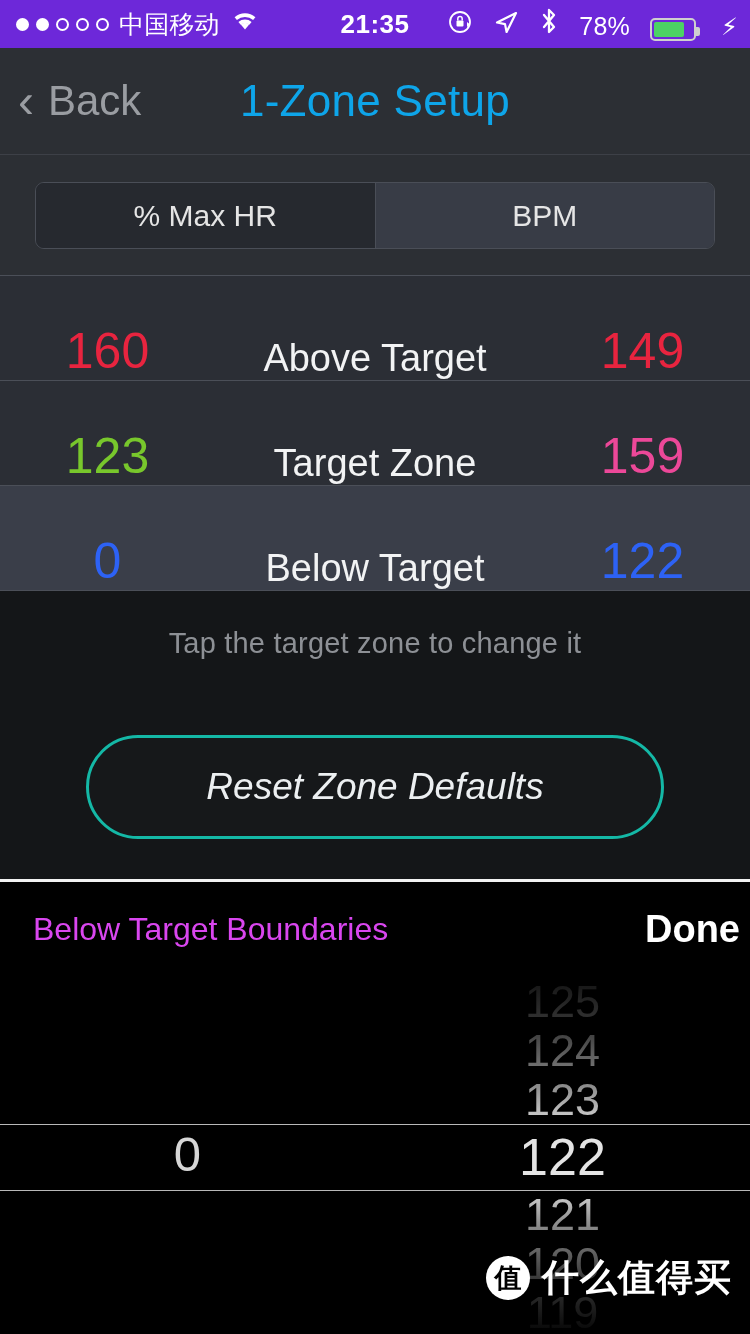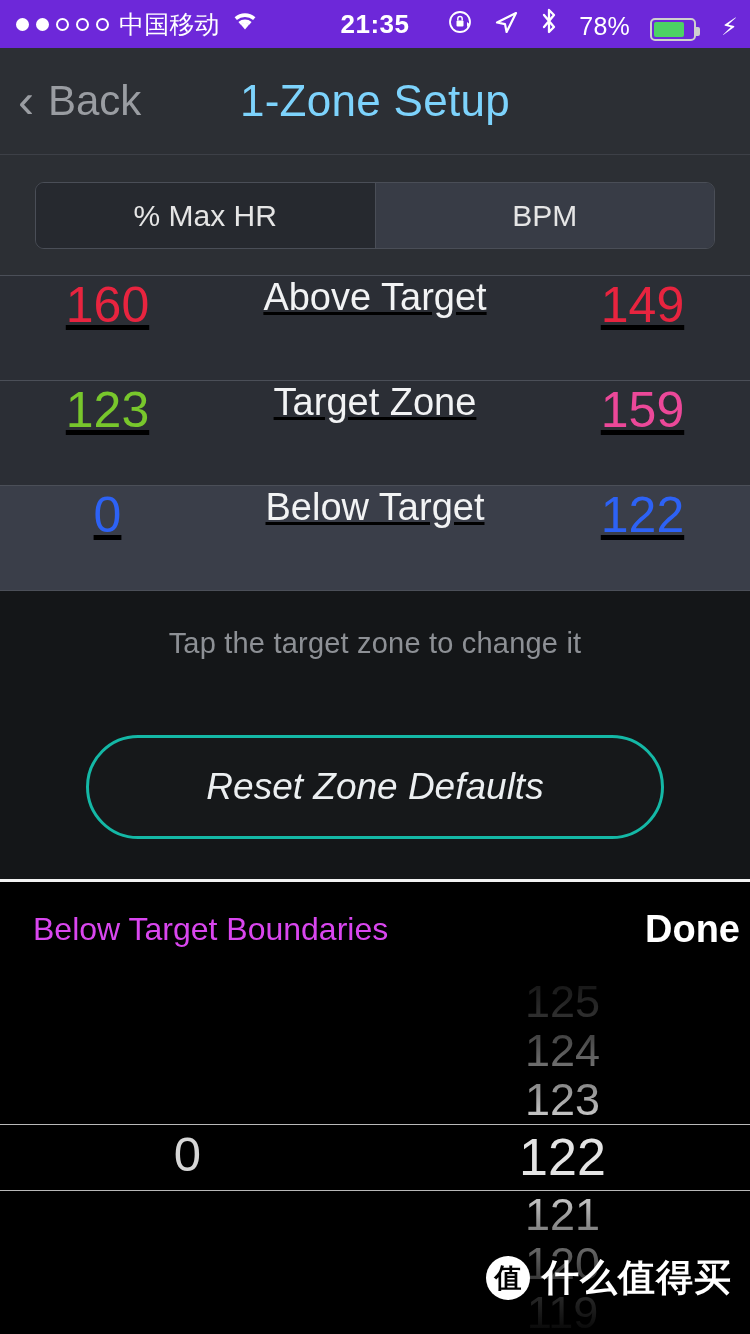--- a/index.html
+++ b/index.html
@@ -45,42 +45,42 @@
     height:107px; background:#2c2f34; position:relative;
     display:flex; align-items:center; border-bottom:1px solid #3d4047;
   }
   .back{
     display:flex; align-items:center; gap:14px; padding-left:18px;
     color:#9a9da2; font-size:42px; font-weight:300;
   }
   .chev{ font-size:48px; line-height:1; font-weight:300; }
   .nav-title{
     position:absolute; left:0; right:0; text-align:center;
-    color:#7dd3fc; font-size:44px; font-weight:400; letter-spacing:.3px;
+    color:#0ea5e9; font-size:44px; font-weight:400; letter-spacing:.3px;
     pointer-events:none;
   }
 
   
   .panel{ background:#2c2f34; }
   .seg-wrap{ padding:27px 35px 26px 35px; background:#2c2f34; }
   .segmented{
     display:flex; height:67px; border:1px solid #4a4e57;
     border-radius:9px; overflow:hidden;
   }
   .seg{
     flex:1; display:flex; align-items:center; justify-content:center;
     color:#e5e5e5; font-size:30px; background:#26292f;
   }
   .seg.active{ background:#383c46; }
   .seg + .seg{ border-left:1px solid #4a4e57; }
 
   .rows{ border-top:1px solid #4b4f58; }
   .zrow{
-    height:105px; display:flex; align-items:flex-start;
-    border-bottom:1px solid #4b4f58; background:#2b2e35;text-decoration:underline;
+    height:105px; display:flex; align-items:flex-end;
+    border-bottom:1px solid #4b4f58; background:#2b2e35;
   }
   .zrow.selected{ background:#3a3e49; }
   .zval{ width:215px; text-align:center; font-size:50px; font-weight:300; }
   .zval.right{ margin-left:auto; }
   .zlabel{ flex:1; text-align:center; color:#f2f3f4; font-size:38px; }
 
   
   .lower{ background:#141618; height:288px; position:relative; }
   .hint{
     text-align:center; color:#8d9095; font-size:29px;

